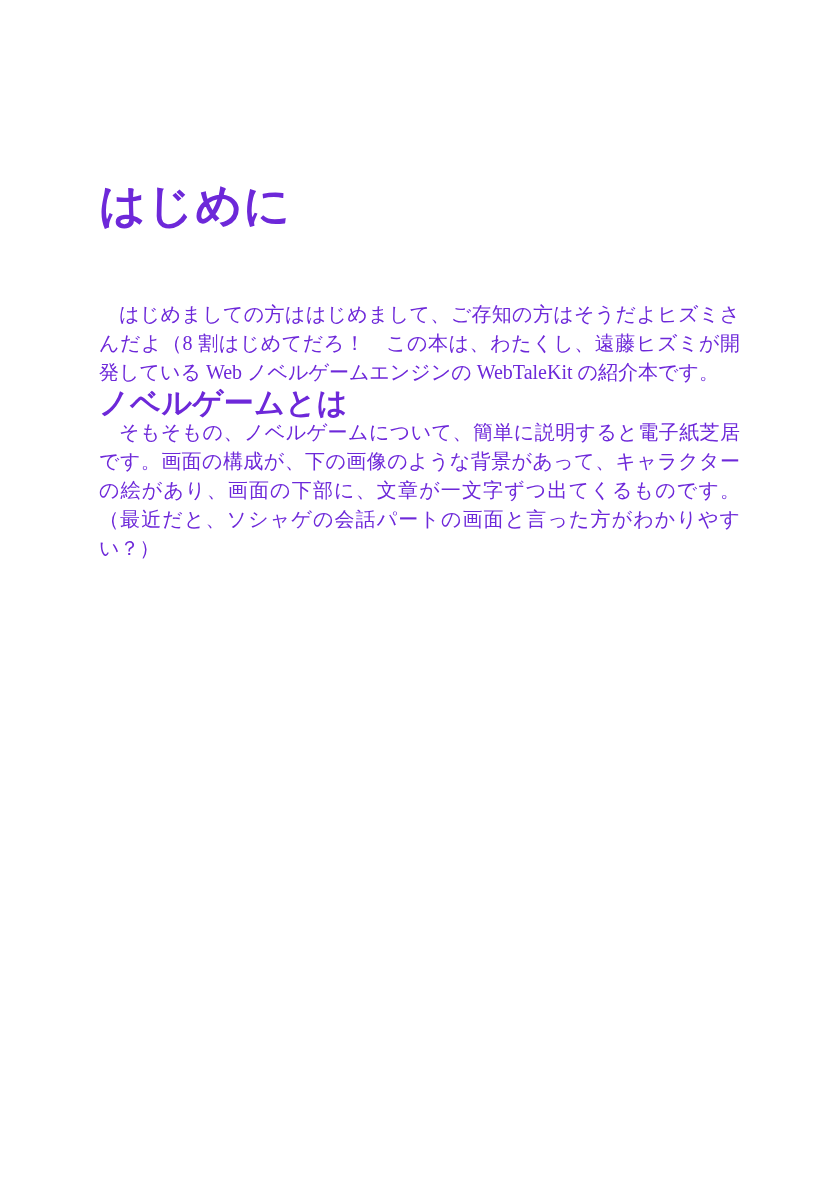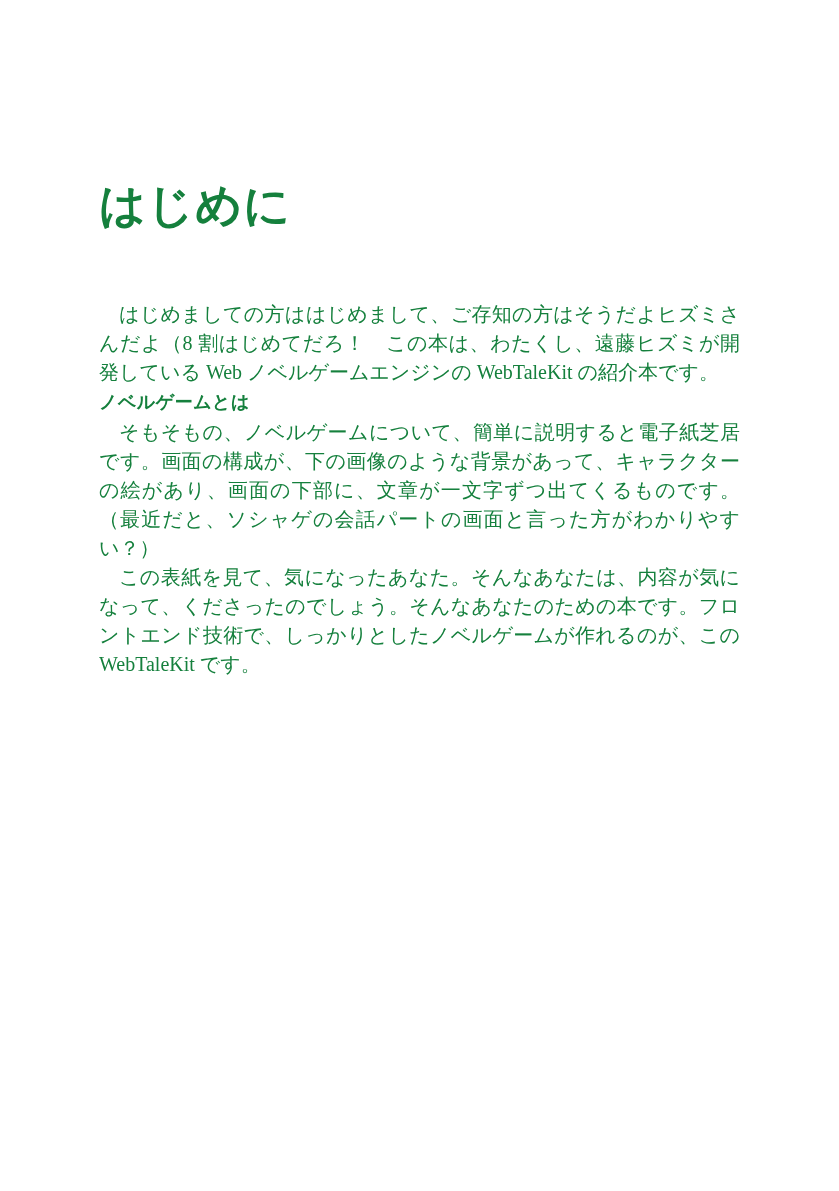--- a/index.html
+++ b/index.html
@@ -3,21 +3,21 @@
 <meta charset="utf-8">
 <style>
   html, body { margin: 0; padding: 0; }
   body { background: #ffffff; }
 
   .page {
     position: relative;
     width: 839px;
     height: 905px;
     background: #ffffff;
-    color: #15803d;
+    color: #6d28d9;
     overflow: hidden;
   }
 
   .content {
     position: absolute;
     left: 99px;
     top: 182px;
     width: 641px;
   }
 
@@ -35,21 +35,21 @@
     font-size: 20px;
     line-height: 29px;
     margin: 0;
     text-align: justify;
     text-indent: 1em;
   }
 
   h2.sec {
     font-family: "Liberation Sans", "DejaVu Sans", sans-serif;
     font-weight: 700;
-    font-size: 18px;
+    font-size: 30px;
     line-height: 31px;
     letter-spacing: 0.5px;
     margin: 0;
   }
   .sec-1 { margin: 24px 0 9px 0; }
   .sec-2 { margin: 26px 0 10px 0; }
   .sec-3 { margin: 11px 0 18px 0; }
 
   .page-number {
     position: absolute;
@@ -69,18 +69,17 @@
   <div class="content">
 
     <h1 class="chapter-title">はじめに</h1>
 
     <p class="body">はじめましての方ははじめまして、ご存知の方はそうだよヒズミさんだよ（8 割はじめてだろ！　この本は、わたくし、遠藤ヒズミが開発している Web ノベルゲームエンジンの WebTaleKit の紹介本です。</p>
 
     <h2 class="sec sec-1">ノベルゲームとは</h2>
     <p class="body">そもそもの、ノベルゲームについて、簡単に説明すると電子紙芝居です。画面の構成が、下の画像のような背景があって、キャラクターの絵があり、画面の下部に、文章が一文字ずつ出てくるものです。（最近だと、ソシャゲの会話パートの画面と言った方がわかりやすい？）</p>
 
 
-    <p class="body">この表紙を見て、気になったあなた。そんなあなたは、内容が気になって、くださったのでしょう。そんなあなたのための本です。フロントエンド技術で、しっかりとしたノベルゲームが作れるのが、この WebTaleKit です。</p>
 
   </div>
 
   <div class="page-number">2</div>
 </div>
 
 </body></html>

